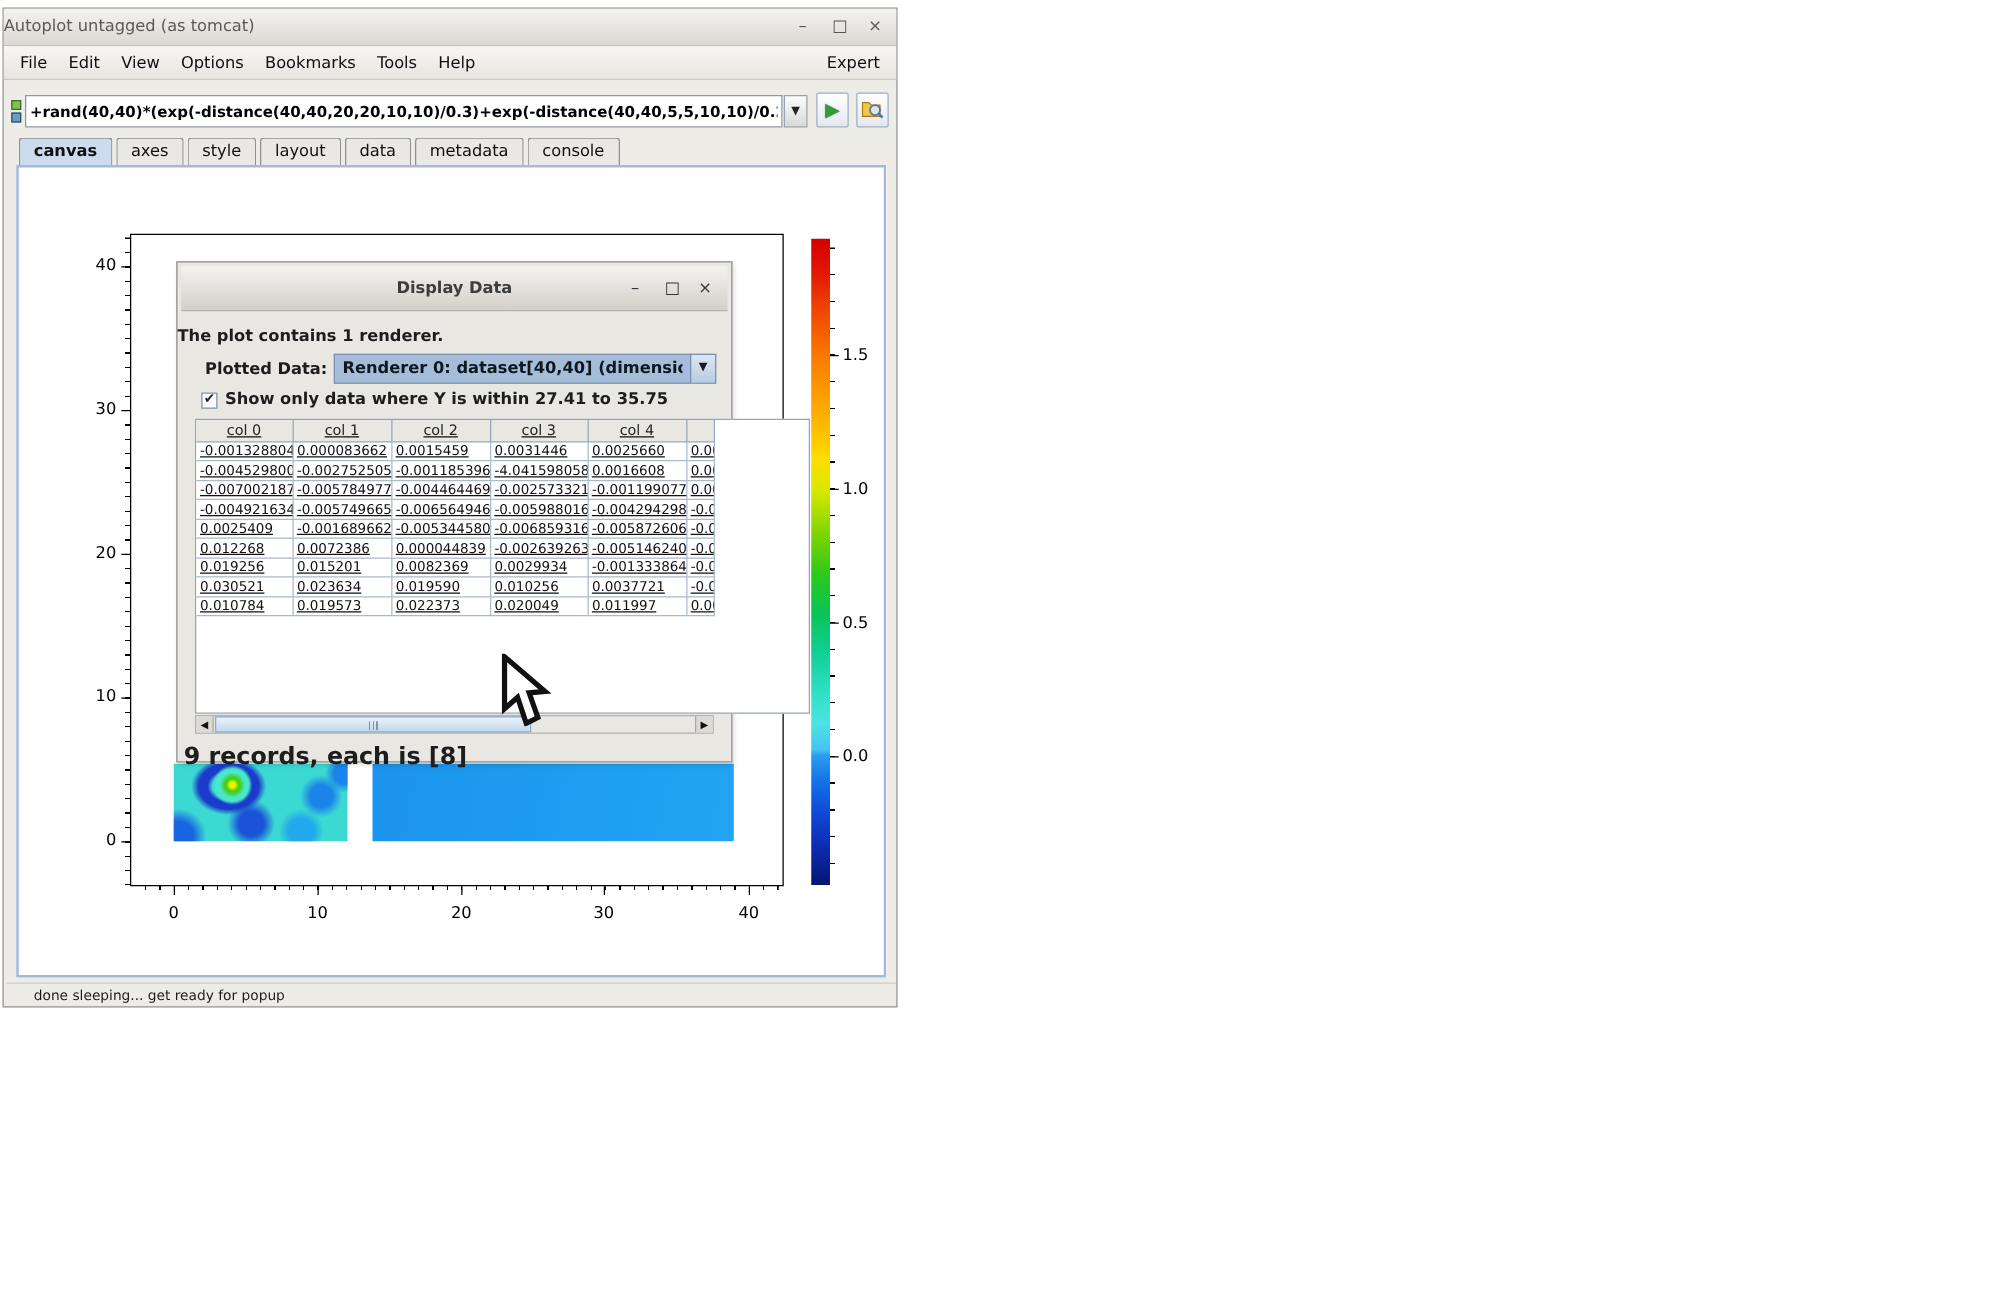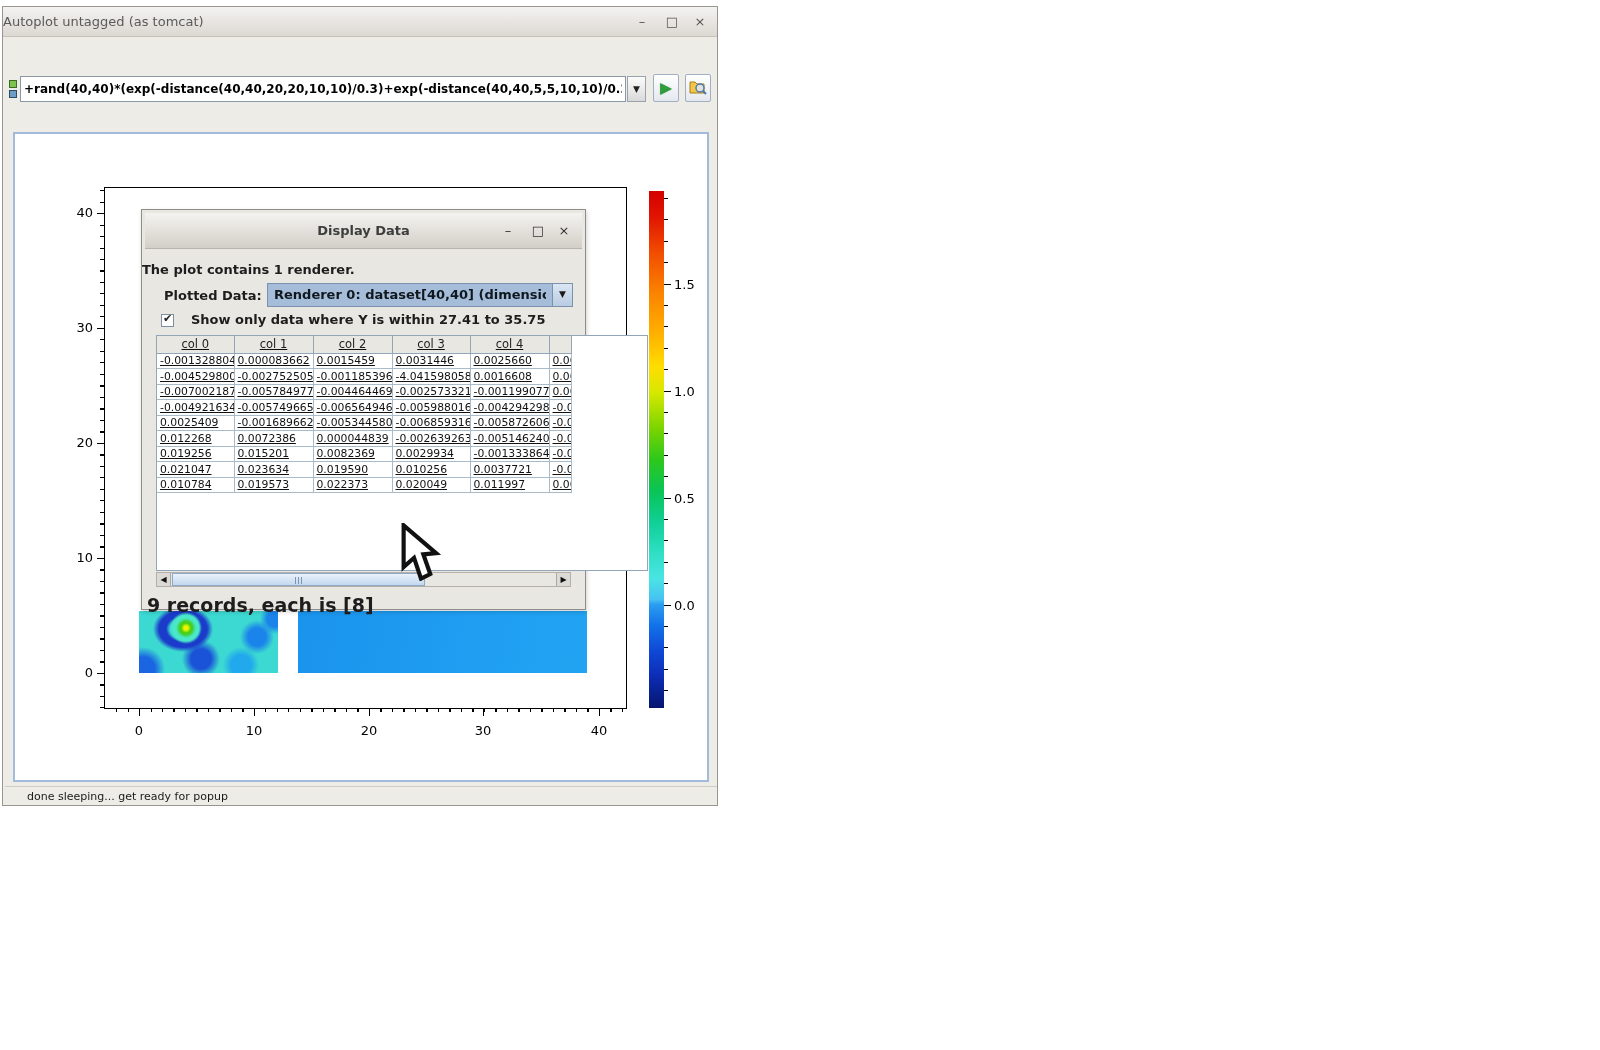--- a/index.html
+++ b/index.html
@@ -106,21 +106,21 @@
   .combo { position:absolute; left:125px; top:73px; width:306px; height:24px;
            background:#a5bdd9; border:1px solid #7b92ae; }
   .combo .cval { position:absolute; left:6px; top:0; width:272px; line-height:22px; font-size:13px;
                  font-weight:bold; color:#10181f; white-space:nowrap; overflow:hidden; }
   .combo .carrow { position:absolute; right:0; top:0; width:20px; height:22px;
                    background:linear-gradient(#dbe6f2,#b9cce2); border-left:1px solid #7b92ae;
                    text-align:center; line-height:21px; font-size:9px; color:#1a1a1a; }
   .chk { position:absolute; left:19px; top:104px; width:13px; height:13px; background:#fdfdfd;
          border:1px solid #7e8e9e; }
   .chk span { position:absolute; left:1px; top:-3px; font-size:11px; color:#222; }
-  .chk-label { position:absolute; left:38px; top:102px; font-size:13px; font-weight:bold; color:#1d1d1d;margin-left:11px; }
+  .chk-label { position:absolute; left:38px; top:102px; font-size:13px; font-weight:bold; color:#1d1d1d; }
 
   .tbl-wrap { position:absolute; left:14px; top:125px; width:492px; height:236px;
               background:#fff; border:1px solid #93a5b8; overflow:hidden;text-decoration:underline; }
   table.data { border-collapse:collapse; table-layout:fixed; width:414px; }
   table.data th { height:17px; background:#e9e7e2; font-size:11.5px; font-weight:normal; color:#222;
                   border-right:1px solid #93a5b8; border-bottom:1px solid #93a5b8; text-align:center; }
   table.data td { height:15.5px; font-size:10.8px; color:#101010; padding:0 0 0 3px; background:#fff;
                   border-right:1px solid #a9bac9; border-bottom:1px solid #a9bac9;
                   white-space:nowrap; overflow:hidden; }
   .hscroll { position:absolute; left:14px; top:362px; width:415px; height:15px;
@@ -144,38 +144,57 @@
 
   <div class="app">
 
     <div class="titlebar">
       <span class="title">Autoplot untagged (as tomcat)</span>
       <span class="winbtn wb-min">–</span>
       <span class="winbtn wb-max">□</span>
       <span class="winbtn wb-close">×</span>
     </div>
 
+    <div class="menubar">
+      <span class="mitem">File</span>
+      <span class="mitem">Edit</span>
+      <span class="mitem">View</span>
+      <span class="mitem">Options</span>
+      <span class="mitem">Bookmarks</span>
+      <span class="mitem">Tools</span>
+      <span class="mitem">Help</span>
+      <span class="menu-right">Expert</span>
+    </div>
 
     <div class="toolbar">
       <div class="ds-icons">
         <div class="ds-sq ds-green"></div>
         <div class="ds-sq ds-blue"></div>
       </div>
       <input class="uri-field" value="+rand(40,40)*(exp(-distance(40,40,20,20,10,10)/0.3)+exp(-distance(40,40,5,5,10,10)/0.2))" style="">
       <div class="dd-btn">▼</div>
       <div class="tool-btn go-btn">▶</div>
       <div class="tool-btn insp-btn">
         <svg width="18" height="17" viewBox="0 0 18 17">
           <path d="M1 4 L1 14 L15 14 L15 5 L8 5 L6 3 L1 3 Z" fill="#f3c64b" stroke="#a97c1c" stroke-width="1"></path>
           <circle cx="11" cy="9" r="4" fill="#dce9f6" fill-opacity="0.85" stroke="#4a78a8" stroke-width="1.4"></circle>
           <line x1="14" y1="12" x2="17" y2="15" stroke="#4a78a8" stroke-width="2"></line>
         </svg>
       </div>
     </div>
 
+    <div class="tabbar">
+      <div class="tab sel">canvas</div>
+      <div class="tab">axes</div>
+      <div class="tab">style</div>
+      <div class="tab">layout</div>
+      <div class="tab">data</div>
+      <div class="tab">metadata</div>
+      <div class="tab">console</div>
+    </div>
 
     <div class="canvas-panel">
 
       <div class="plot-frame"></div>
 
       <div class="heat-left"></div>
       <div class="heat-right"></div>
 
       <div class="yminor"></div>
       <div class="tick" style="left:84px;top:81px;width:7px;height:1px"></div>
@@ -308,21 +327,21 @@
         </tr>
         <tr>
           <td>0.019256</td>
           <td>0.015201</td>
           <td>0.0082369</td>
           <td>0.0029934</td>
           <td>-0.001333864...</td>
           <td>-0.0</td>
         </tr>
         <tr>
-          <td>0.021047</td>
+          <td>0.030521</td>
           <td>0.023634</td>
           <td>0.019590</td>
           <td>0.010256</td>
           <td>0.0037721</td>
           <td>-0.0</td>
         </tr>
         <tr>
           <td>0.010784</td>
           <td>0.019573</td>
           <td>0.022373</td>

